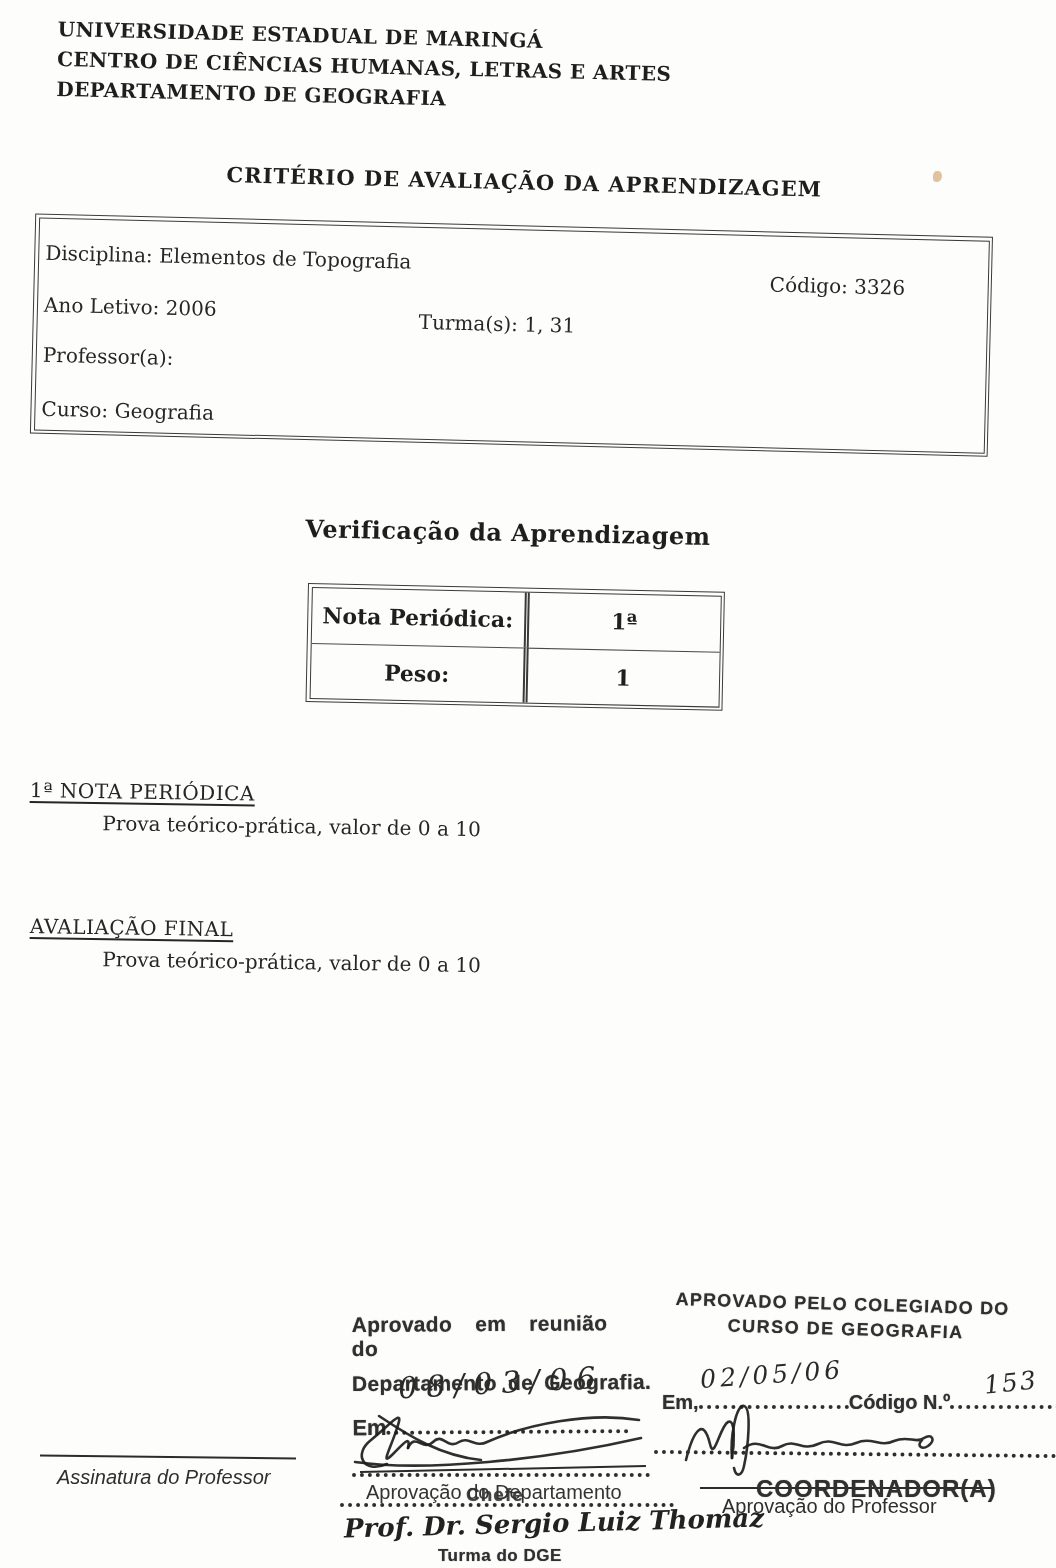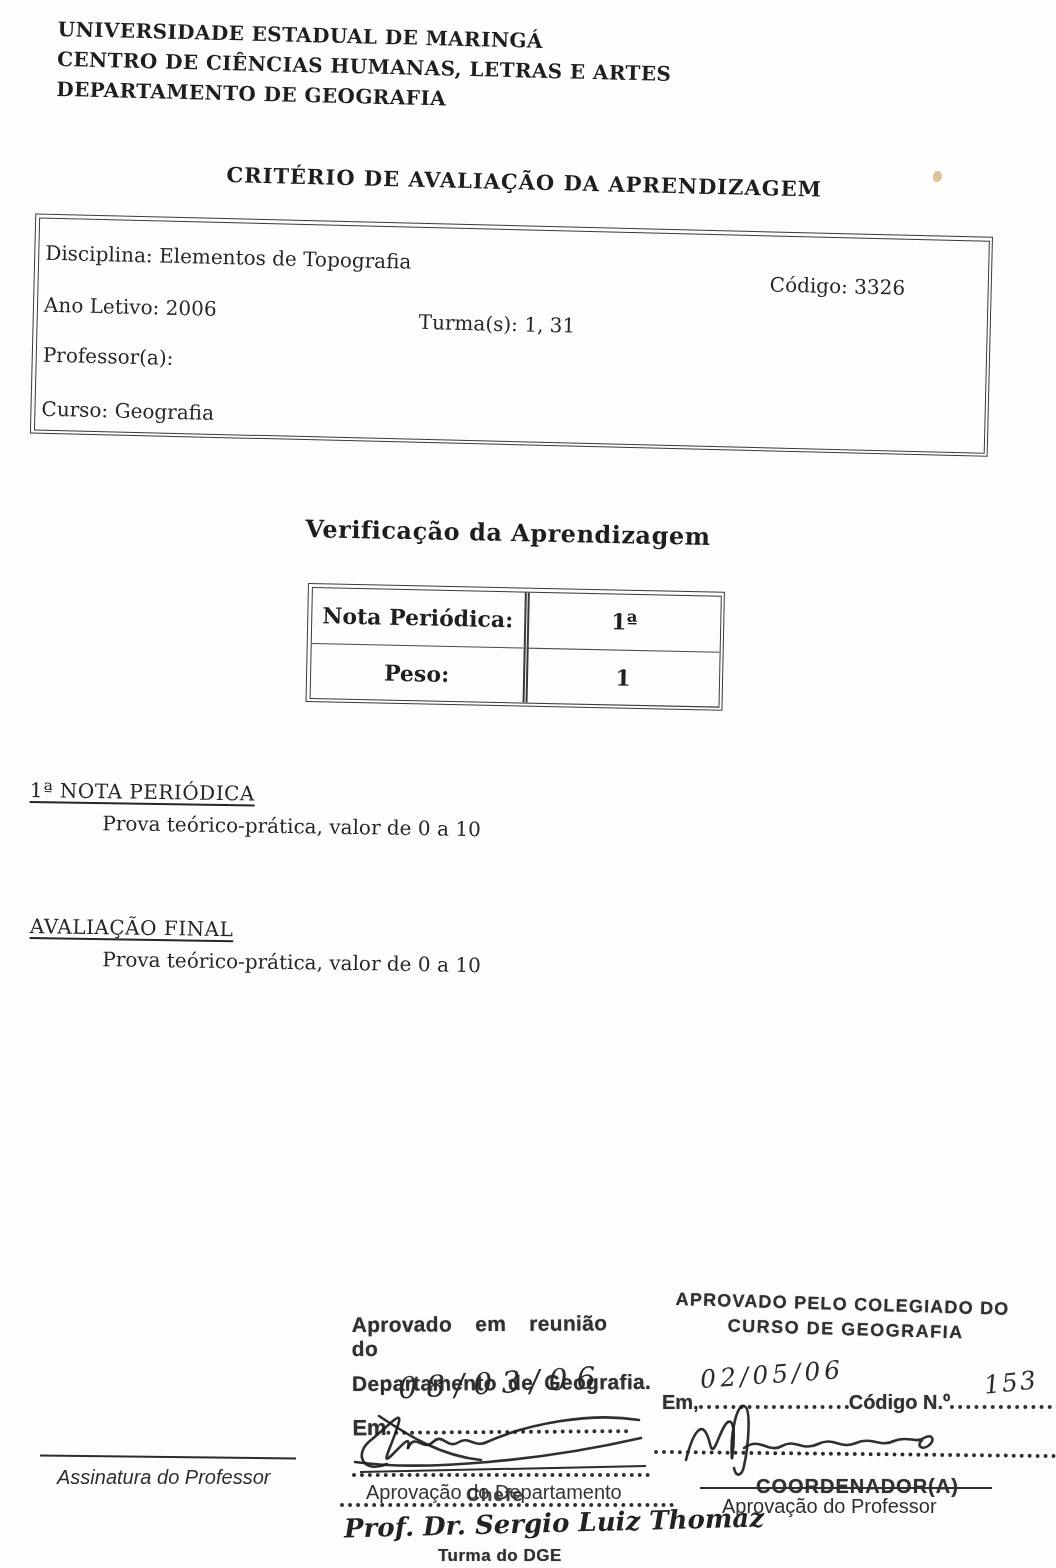--- a/index.html
+++ b/index.html
@@ -59,21 +59,21 @@
   .col-stamp-l1{position:absolute;left:676px;top:1289px;width:390px;font-size:18px;font-weight:bold;letter-spacing:1.2px;transform:rotate(1.7deg);transform-origin:0 0;white-space:nowrap;}
   .col-stamp-l2{position:absolute;left:676px;top:1314px;width:340px;text-align:center;font-size:18px;font-weight:bold;letter-spacing:1.5px;transform:rotate(1.7deg);transform-origin:0 0;}
   .col-em{position:absolute;left:662px;top:1384px;font-size:20px;font-weight:600;white-space:nowrap;}
   .col-em .dots1{width:150px;}
   .col-em .dots2{width:110px;}
   .col-date{position:absolute;left:700px;top:1360px;font-size:25px;letter-spacing:4px;transform:rotate(-4deg);}
   .col-meetnum{position:absolute;left:984px;top:1368px;font-size:25px;letter-spacing:2px;transform:rotate(-6deg);}
   .sig2{left:672px;top:1398px;}
   .col-dotline{position:absolute;left:654px;top:1452px;width:402px;border-top:4px dotted #2e2e2e;transform:rotate(.6deg);}
   .coord-line{position:absolute;left:700px;top:1487px;width:292px;border-top:2px solid #2c2c2c;}
-  .coord-stamp{position:absolute;left:756px;top:1475px;font-size:20px;font-weight:bold;letter-spacing:1px;}
+  .coord-stamp{position:absolute;left:756px;top:1475px;font-size:24px;font-weight:bold;letter-spacing:1px;}
   .col-approval-label{position:absolute;left:722px;top:1495px;font-size:20px;color:#2e2e2e;}
   .artifact-dot{position:absolute;left:933px;top:171px;width:9px;height:11px;background:#dcb78c;border-radius:50% 50% 60% 40%;opacity:.85;}
 </style>
 </head>
 <body>
 
 <div class="page">
 
   <div class="rot-top">
     <div class="doc-header">

